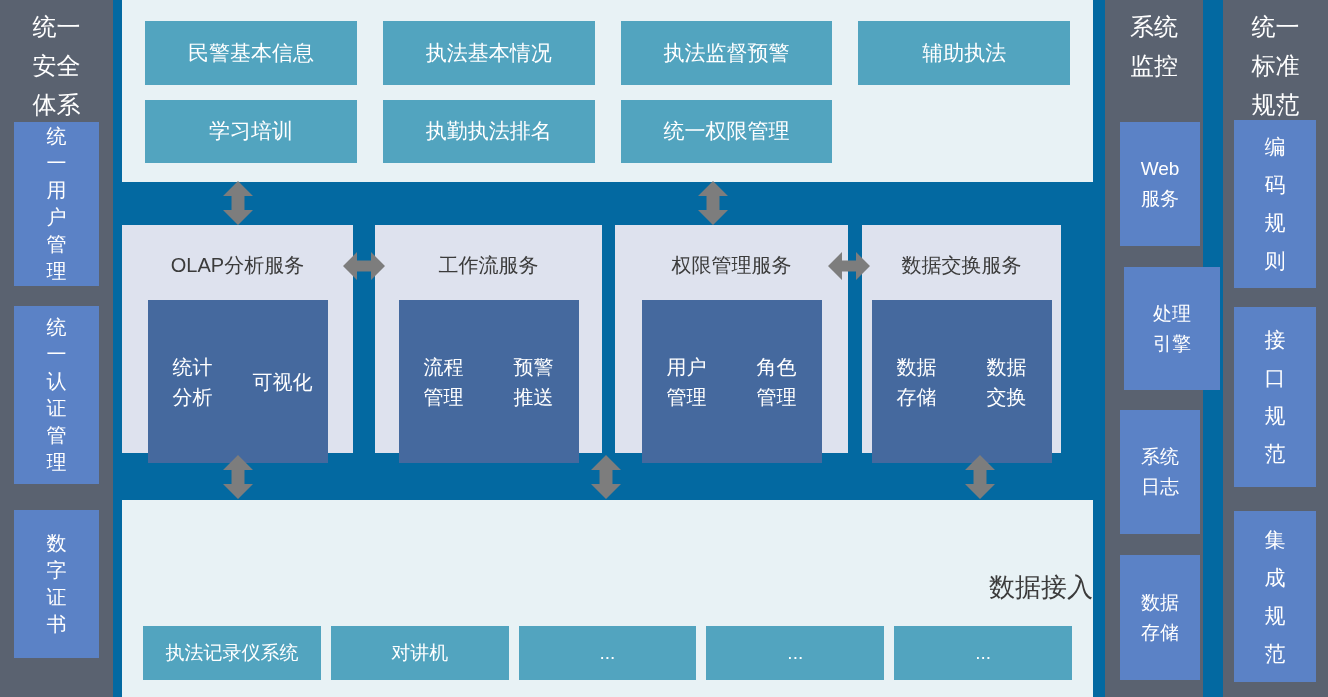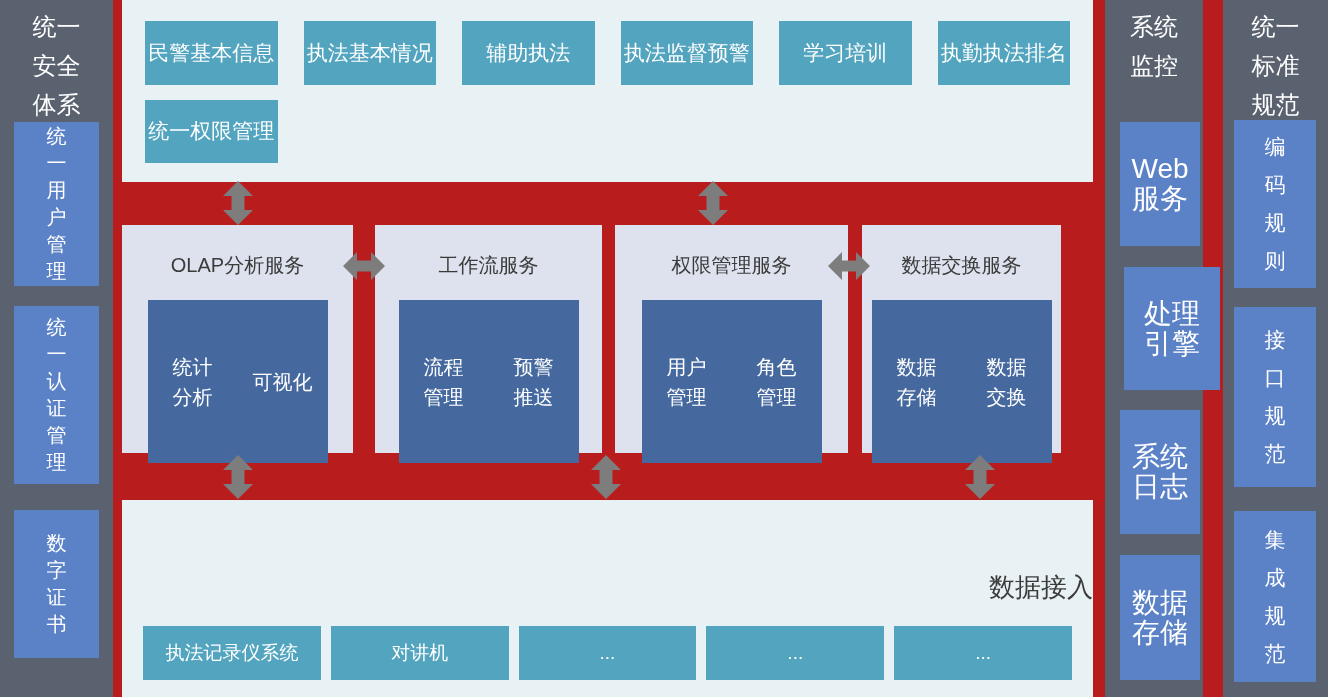--- a/index.html
+++ b/index.html
@@ -1,30 +1,30 @@
 <!DOCTYPE html>
 <html><head>
 <meta charset="utf-8">
 <style>
   html,body{margin:0;padding:0;background:#fff;}
   body{font-family:"Liberation Sans","DejaVu Sans",sans-serif;}
-  .canvas{position:relative;width:1328px;height:697px;background:#b91c1c;overflow:hidden;}
+  .canvas{position:relative;width:1328px;height:697px;background:#0369a1;overflow:hidden;}
 
   
   .sidecol{position:absolute;top:0;height:697px;background:#5a6270;color:#fff;}
   .side-title{white-space:pre-line;text-align:center;font-size:24px;line-height:39px;padding-top:7px;color:#fff;}
   .blue-box{position:absolute;background:#5b82c6;color:#fff;display:flex;align-items:center;justify-content:center;
             text-align:center;white-space:pre-line;}
   .v6{font-size:20px;line-height:27px;}   
   .v4{font-size:21px;line-height:38px;}   
-  .h2{font-size:28px;line-height:30px;}   
+  .h2{font-size:19px;line-height:30px;}   
 
   
   .top-grid{position:absolute;left:122px;top:0;width:971px;height:182px;background:#e8f2f5;
-            display:grid;grid-template-columns:repeat(6,1fr);gap:15px 26px;
+            display:grid;grid-template-columns:repeat(4,1fr);gap:15px 26px;
             padding:21px 23px 19px;box-sizing:border-box;}
   .teal{background:#52a4bf;color:#fff;display:flex;align-items:center;justify-content:center;
         text-align:center;font-size:21px;}
 
   
   .service{position:absolute;top:225px;height:228px;background:#dee2ee;box-sizing:border-box;padding-top:10px;}
   .service-title{text-align:center;font-size:20px;color:#3b3b3b;height:28px;line-height:28px;margin-top:16px;}
   .service-items{display:flex;justify-content:center;gap:0;margin-top:21px;align-items:center;}
   .inner-box{width:90px;height:163px;background:#45699e;color:#fff;display:flex;align-items:center;
              justify-content:center;text-align:center;white-space:pre-line;font-size:20px;line-height:30px;}
@@ -62,22 +62,22 @@
 理</div>
     <div class="blue-box v6" style="left:14px;width:85px;top:510px;height:148px;">数
 字
 证
 书</div>
   </aside>
 
   <section class="top-grid">
     <div class="teal">民警基本信息</div>
     <div class="teal">执法基本情况</div>
+    <div class="teal">执法监督预警</div>
     <div class="teal">辅助执法</div>
-    <div class="teal">执法监督预警</div>
     <div class="teal">学习培训</div>
     <div class="teal">执勤执法排名</div>
     <div class="teal">统一权限管理</div>
   </section>
 
   <svg class="arrow" style="left:223px;top:181px;" width="30" height="44" viewBox="0 0 30 44">
     <path d="M15 0 L30 15 H21.5 V29 H30 L15 44 L0 29 H8.5 V15 H0 Z" fill="#7d7d7d"></path>
   </svg>
   <svg class="arrow" style="left:698px;top:181px;" width="30" height="44" viewBox="0 0 30 44">
     <path d="M15 0 L30 15 H21.5 V29 H30 L15 44 L0 29 H8.5 V15 H0 Z" fill="#7d7d7d"></path>

